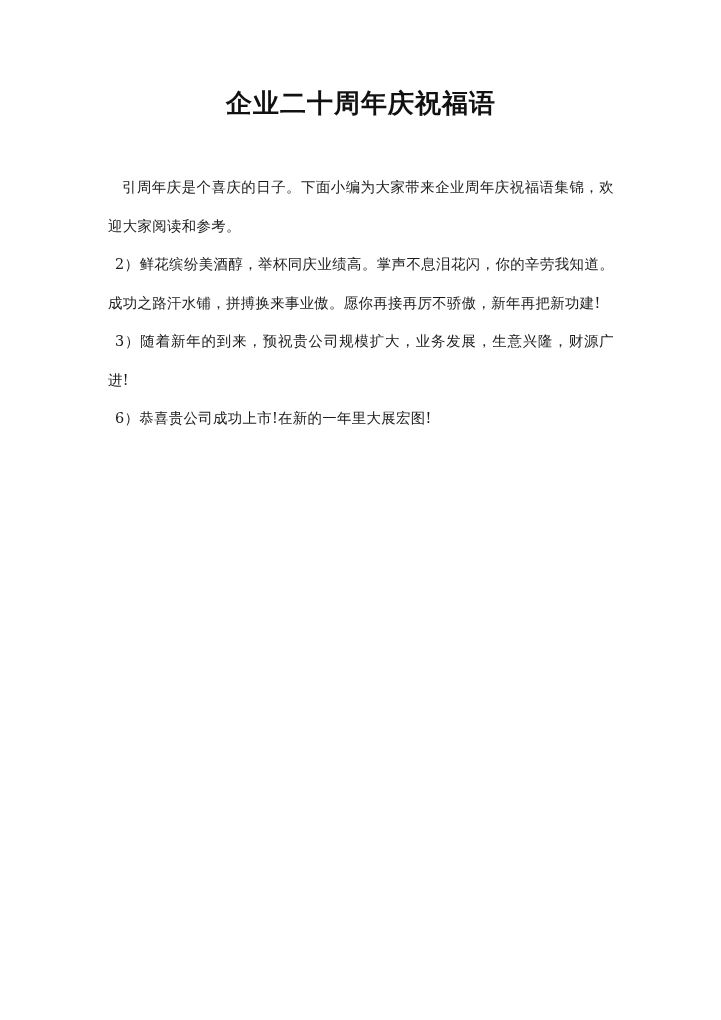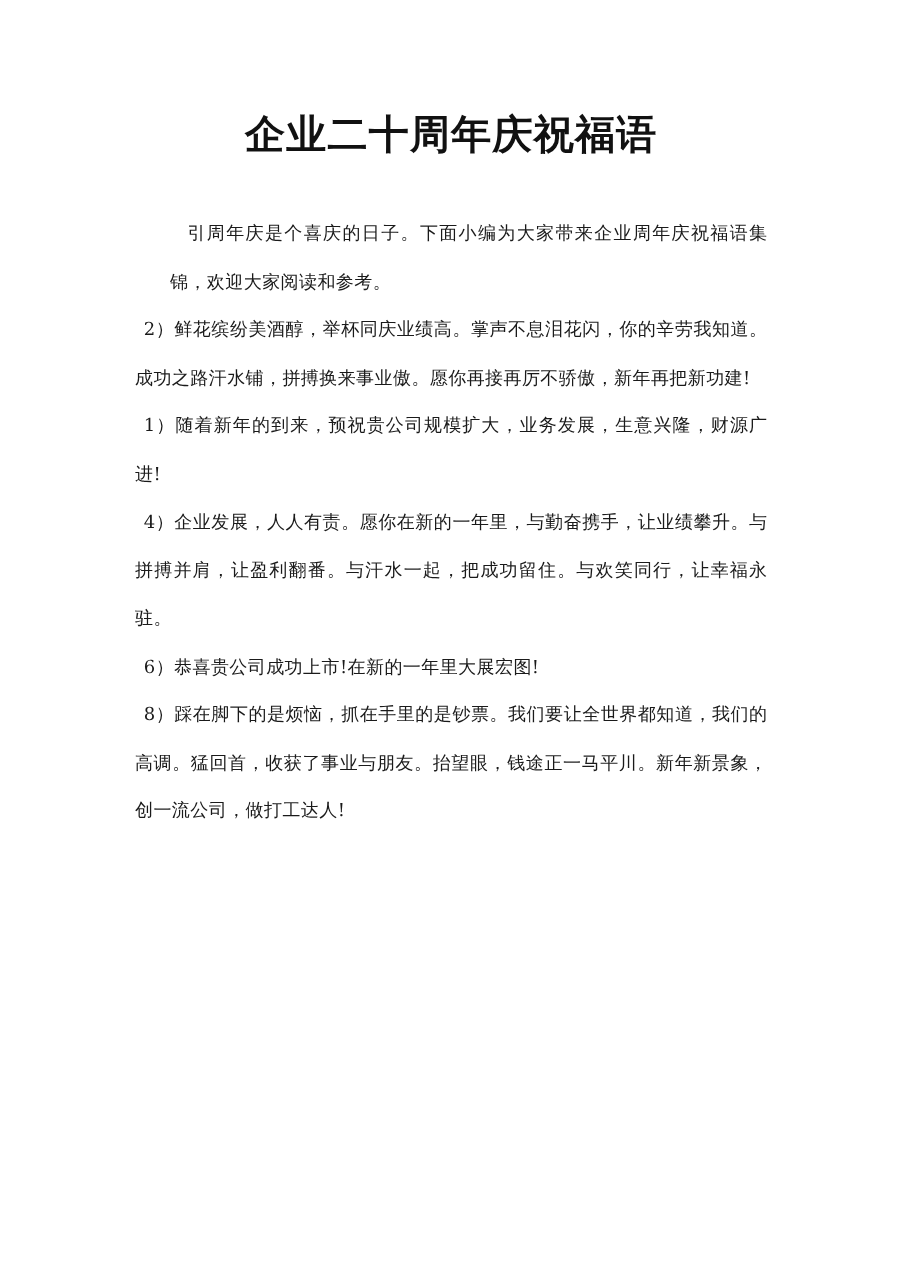--- a/index.html
+++ b/index.html
@@ -21,21 +21,21 @@
     top: 0;
     width: 506px;
   }
   .title {
     position: absolute;
     left: 0;
     top: 86px;
     width: 506px;
     text-align: center;
     font-family: "DejaVu Sans", "Liberation Sans", sans-serif;
-    font-size: 32px;
+    font-size: 26px;
     font-weight: bold;
     letter-spacing: 1px;
     margin: 0;
     color: #111;
   }
   .content {
     position: absolute;
     left: 0;
     top: 168px;
     width: 506px;
@@ -43,33 +43,30 @@
   .para {
     margin: 0;
     font-size: 14.4px;
     line-height: 38.5px;
     text-align: justify;
     text-justify: inter-character;
     letter-spacing: 0.35px;
   }
   .para.intro {
     text-indent: 14px;
-    margin-left: 28px;
   }
   .para.item {
     text-indent: 7px;
   }
 </style>
 </head>
 <body>
 
 <div class="page">
   <h1 class="title">企业二十周年庆祝福语</h1>
 
   <div class="content">
     <p class="para intro">引周年庆是个喜庆的日子。下面小编为大家带来企业周年庆祝福语集锦，欢迎大家阅读和参考。</p>
     <p class="para item">2）鲜花缤纷美酒醇，举杯同庆业绩高。掌声不息泪花闪，你的辛劳我知道。成功之路汗水铺，拼搏换来事业傲。愿你再接再厉不骄傲，新年再把新功建!</p>
-    <p class="para item">1）随着新年的到来，预祝贵公司规模扩大，业务发展，生意兴隆，财源广进!</p>
-    <p class="para item">4）企业发展，人人有责。愿你在新的一年里，与勤奋携手，让业绩攀升。与拼搏并肩，让盈利翻番。与汗水一起，把成功留住。与欢笑同行，让幸福永驻。</p>
+    <p class="para item">3）随着新年的到来，预祝贵公司规模扩大，业务发展，生意兴隆，财源广进!</p>
     <p class="para item">6）恭喜贵公司成功上市!在新的一年里大展宏图!</p>
-    <p class="para item">8）踩在脚下的是烦恼，抓在手里的是钞票。我们要让全世界都知道，我们的高调。猛回首，收获了事业与朋友。抬望眼，钱途正一马平川。新年新景象，创一流公司，做打工达人!</p>
   </div>
 </div>
 
 </body></html>

